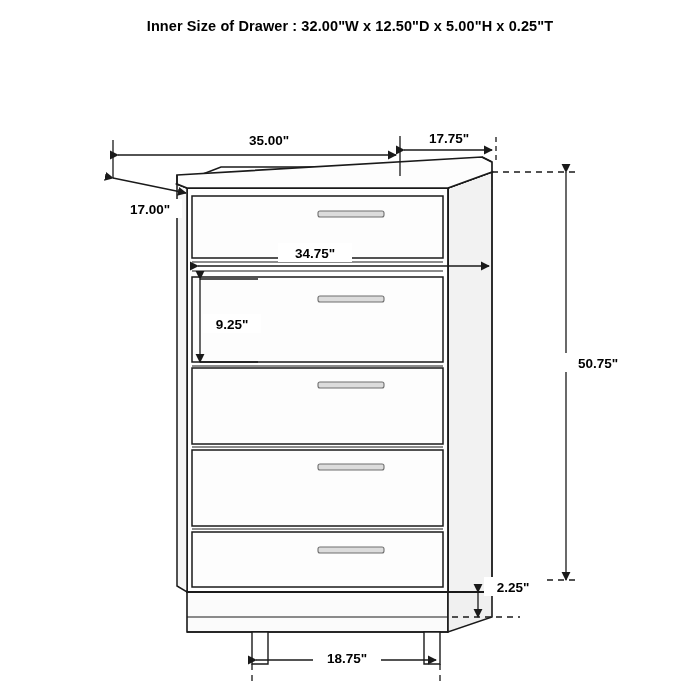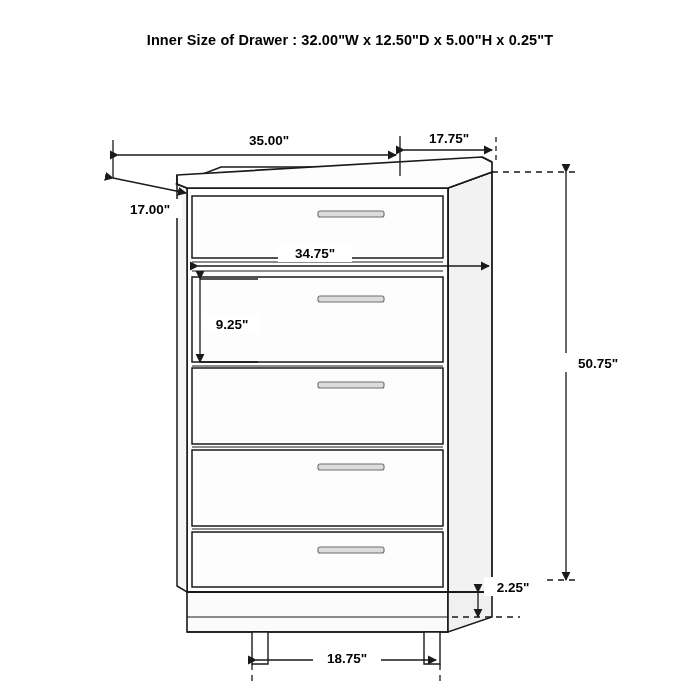--- a/index.html
+++ b/index.html
@@ -15,21 +15,21 @@
     overflow: hidden;
   }
   #stage {
     position: relative;
     width: 700px;
     height: 700px;
   }
   .title {
     position: absolute;
     left: 0;
-    top: 32px;
+    top: 18px;
     width: 700px;
     text-align: center;
     font-size: 14.5px;
     font-weight: bold;
     letter-spacing: 0.1px;
     color: #000000;
   }
   svg.diagram {
     position: absolute;
     left: 0;

